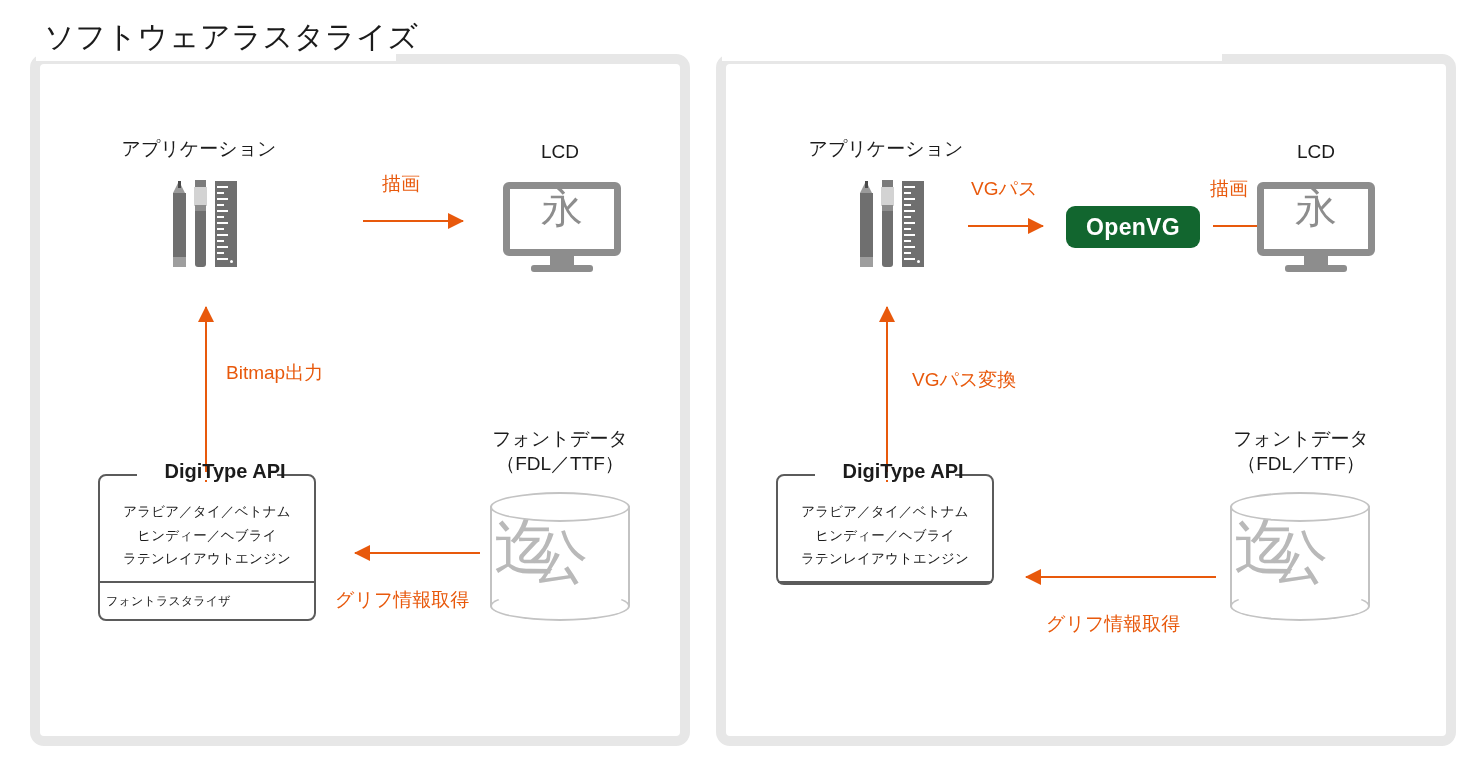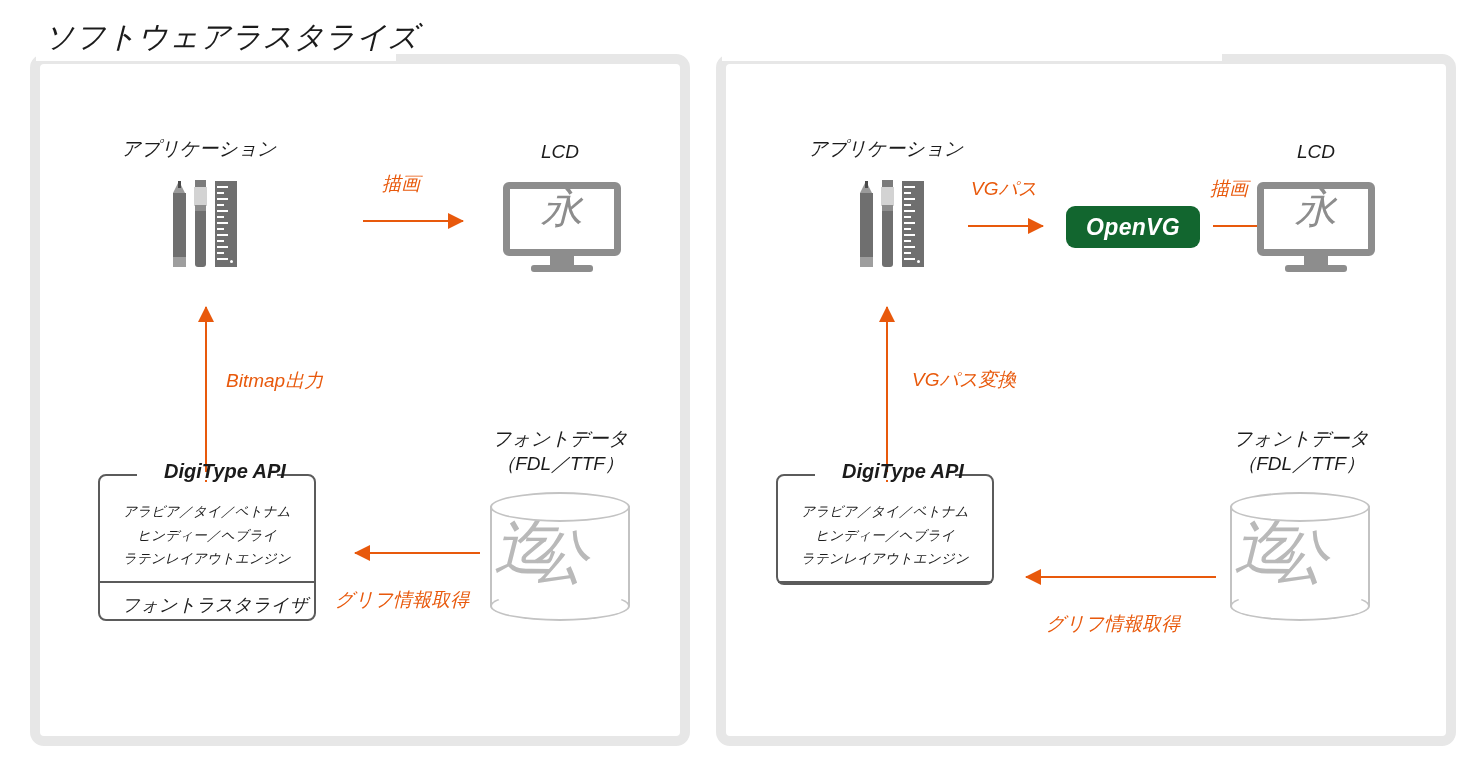--- a/index.html
+++ b/index.html
@@ -3,21 +3,21 @@
 <meta charset="utf-8">
 <style>
   html,body{margin:0;padding:0;}
   body{
     width:1480px;height:764px;
     background:#ffffff;
     font-family:"Liberation Sans","DejaVu Sans",sans-serif;
     color:#1a1a1a;
     overflow:hidden;
   }
-  .stage{position:relative;width:1480px;height:764px;font-style:italic;}
+  .stage{position:relative;width:1480px;height:764px;}
 
   
   .panel{position:absolute;}
   .panel-title{
     position:absolute;top:0;left:14px;
     font-size:30px;font-weight:400;letter-spacing:.5px;
     color:#1b1b1b;white-space:nowrap;z-index:5;
     background:#ffffff;padding:0 8px 0 0;line-height:1;
   }
   .panel-frame{
@@ -75,21 +75,21 @@
   .api .api-title-bg{
     position:absolute;top:-4px;left:50%;transform:translateX(-50%);
     width:140px;height:8px;background:#ffffff;
   }
   .api .api-list{
     font-size:13.5px;line-height:1.75;text-align:center;color:#1b1b1b;
     padding:6px 0 10px 0;letter-spacing:.2px;
   }
   .api .api-sep{height:2px;background:#5b5b5b;margin:0 -6px;}
   .api .api-foot{
-    font-size:18px;text-align:right;color:#1b1b1b;padding:10px 0 2px 0;letter-spacing:.2px;
+    font-size:12px;text-align:left;color:#1b1b1b;padding:10px 0 9px 0;letter-spacing:.2px;
   }
 
   
   .cyl{position:absolute;width:140px;height:128px;}
   .cyl .body{position:absolute;left:0;top:14px;width:140px;height:100px;
       border-left:2px solid #c3c3c3;border-right:2px solid #c3c3c3;box-sizing:border-box;}
   .cyl .top{position:absolute;left:0;top:0;width:140px;height:30px;
       border:2px solid #c3c3c3;border-radius:50%;box-sizing:border-box;background:#fff;}
   .cyl .bot{position:absolute;left:0;top:99px;width:140px;height:30px;
       border:2px solid #c3c3c3;border-radius:50%;box-sizing:border-box;
@@ -172,21 +172,21 @@
       <div class="bezel"></div>
       <div class="glyph">永</div>
       <div class="neck"></div>
       <div class="base"></div>
     </div>
 
     <div class="arrow ar-u" style="left:175px;top:285px;height:175px;">
       <div class="shaft" style="height:175px;"></div>
         <div class="head"></div>
     </div>
-    <div class="arrow-label" style="left:196px;top:349px;">Bitmap出力</div>
+    <div class="arrow-label" style="left:196px;top:341px;">Bitmap出力</div>
 
     <div class="api" style="left:68px;top:452px;">
       <div class="apiframe">
         <div class="api-title-bg"></div>
         <div class="api-title">DigiType API</div>
         <div class="api-list">
           <div>アラビア／タイ／ベトナム</div>
           <div>ヒンディー／ヘブライ</div>
           <div>ラテンレイアウトエンジン</div>
         </div>

